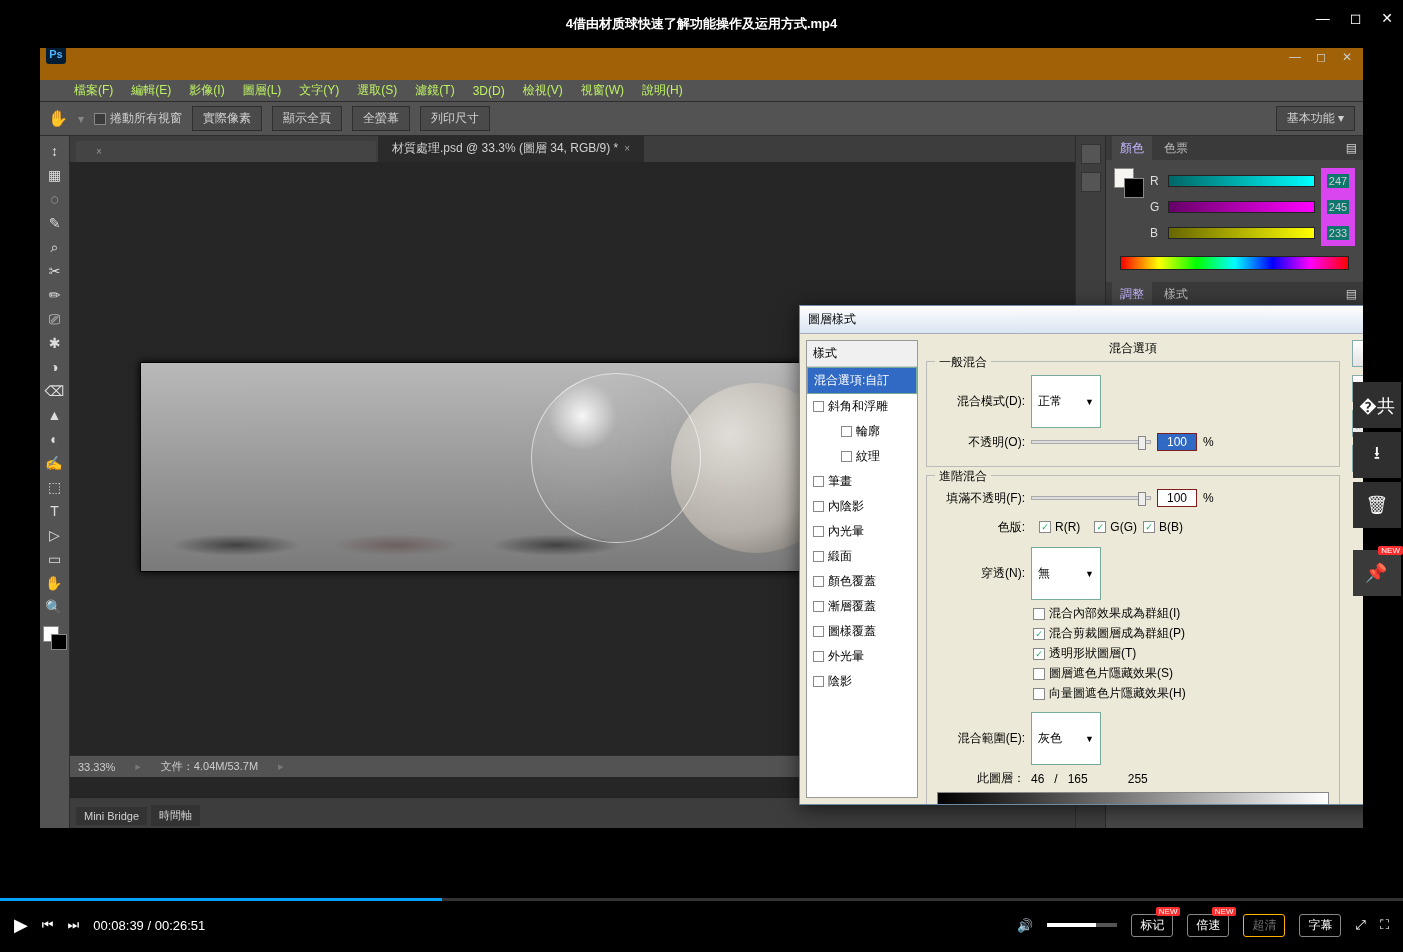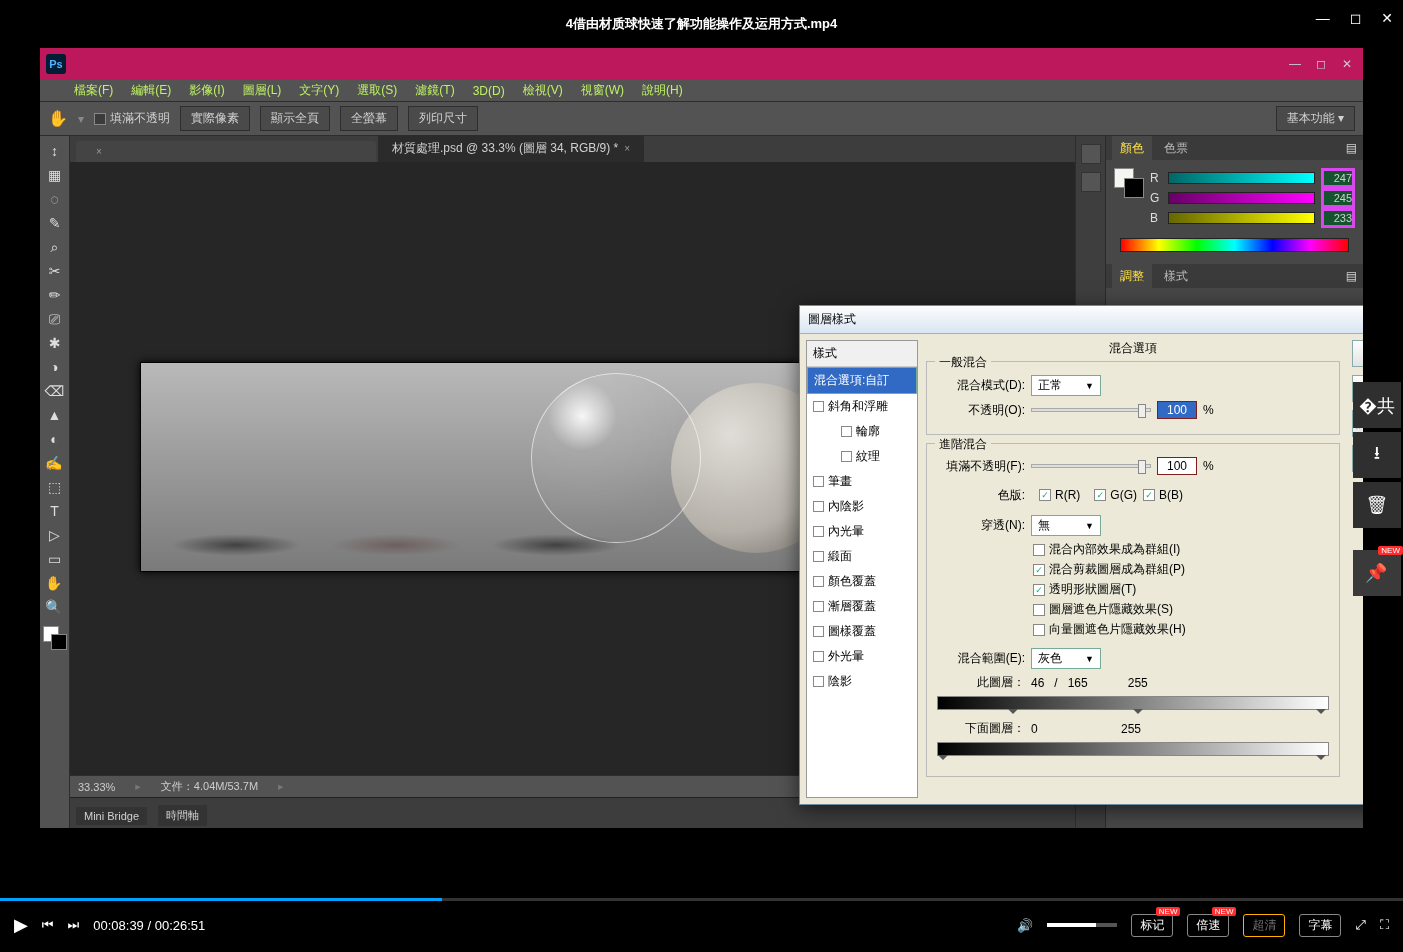--- a/index.html
+++ b/index.html
@@ -21,21 +21,21 @@
 .pillbtn.yellow { border-color:#ffb300; color:#737373; }
 .newbadge { position:absolute; top:-8px; right:-8px; background:#ff2d2d; color:#fff; font-size:8px; padding:0 3px; border-radius:2px; }
 
 .right-tools { position:absolute; right:0; top:382px; width:50px; display:flex; flex-direction:column; gap:4px; z-index:50; }
 .rt-btn { width:48px; height:46px; background:#2f2f2f; color:#fff; display:flex; align-items:center; justify-content:center; cursor:pointer; font-size:18px; position:relative; }
 .rt-btn.pin { background:#3a3a3a; }
 .rt-btn .newbadge { top:-4px; right:-2px; }
 
 
 .ps { width:100%; height:100%; background:#535353; position:relative; font-size:12px; color:#d0d0d0; }
-.ps-top { height:27px; background:#be185d; display:flex; align-items:center; justify-content:space-between; padding:16px 6px; }
+.ps-top { height:27px; background:#a16207; display:flex; align-items:flex-end; justify-content:space-between; padding:16px 6px; }
 .ps-logo { width:20px; height:20px; background:#001d33; color:#4fb4ff; font-weight:bold; font-size:11px; display:flex; align-items:center; justify-content:center; border-radius:3px; }
 .ps-wctl { display:flex; gap:6px; color:#ccc; font-size:12px;}
 .ps-wctl span{ width:20px; text-align:center; cursor:pointer;}
 .ps-menu { height:22px; background:#535353; padding-left:34px; display:flex; gap:18px; align-items:center; border-bottom:1px solid #2d2d2d; }
 .ps-menu span { cursor:pointer; color:#bef264; }
 .ps-options { height:34px; background:#535353; display:flex; align-items:center; padding:0 8px; gap:10px; border-bottom:1px solid #2d2d2d;}
 .ps-optbtn { background:#4a4a4a; border:1px solid #2e2e2e; padding:3px 10px; cursor:pointer; }
 .hand-icon { font-size:16px; }
 .ps-chk { display:flex; align-items:center; gap:4px; }
 .ps-chk .box { width:12px; height:12px; border:1px solid #888; background:#3b3b3b;}
@@ -55,39 +55,39 @@
 .ps-tab.inactive{ background:#444;}
 .ps-canvas-wrap { flex:1; background:#262626; position:relative; overflow:hidden;}
 .ps-canvas { position:absolute; left:70px; top:200px; width:660px; height:210px; background:linear-gradient(#b9b9b9,#a0a0a0 40%,#7a7a7a); border:1px solid #000; box-shadow:0 0 8px #000;}
 .sphere { position:absolute; border-radius:50%; }
 .sphere.glass{ width:170px;height:170px; left:390px; top:10px; border:1px solid rgba(255,255,255,.6); background:radial-gradient(circle at 30% 25%, rgba(255,255,255,.9) 0%, rgba(255,255,255,.1) 20%, rgba(180,180,180,.05) 60%, rgba(120,120,120,.2));}
 .sphere.stone{ width:170px;height:170px; left:530px; top:20px; background:radial-gradient(circle at 35% 30%, #e0ddd8, #b5b0a8 60%, #6a6560);}
 .shadow{ position:absolute; bottom:15px; width:130px; height:22px; background:radial-gradient(ellipse, rgba(0,0,0,.5), transparent 70%); }
 .shadow.s1{left:30px;} .shadow.s2{left:190px; background:radial-gradient(ellipse, rgba(90,60,60,.5), transparent 70%);} .shadow.s3{left:350px;}
 
 .ps-status { height:22px; background:#535353; border-top:1px solid #2d2d2d; display:flex; align-items:center; padding:0 8px; gap:20px; font-size:11px; color:#ccc;}
-.ps-bottombar{ height:36px; background:#3d3d3d; border-top:1px solid #222; display:flex; align-items:center; padding:0 6px; gap:11px; font-size:11px;}
+.ps-bottombar{ height:36px; background:#3d3d3d; border-top:1px solid #222; display:flex; align-items:center; padding:0 6px; gap:4px; font-size:11px;margin-top:20px;}
 .ps-bottombar .bt{ padding:3px 8px; background:#333; cursor:pointer;}
 
 .ps-right { width:288px; background:#474747; border-left:1px solid #2d2d2d; display:flex; }
 .ps-right .stripe{ width:30px; background:#3e3e3e; border-right:1px solid #2a2a2a;}
 .ps-right .stripe .sbox{ width:20px;height:20px; margin:8px auto; background:#555; border:1px solid #333;}
 .ps-right .panels{ flex:1; display:flex; flex-direction:column;}
 .panel-tabs{ height:24px; background:#3a3a3a; display:flex; align-items:center; padding-left:6px; gap:4px;}
 .panel-tabs .pt{ padding:4px 8px; cursor:pointer; color:#bbb;}
-.panel-tabs .pt.active{ background:#474747; color:#fde047;}
+.panel-tabs .pt.active{ background:#474747; color:#c4b5fd;}
 .panel-tabs .menu{ margin-left:auto; padding:0 6px; cursor:pointer;}
 .color-body{ padding:8px; display:flex; flex-direction:column; gap:6px;}
 .color-row{ display:flex; align-items:center; gap:6px;}
 .color-row .lab{ width:12px; color:#ddd;}
 .color-row .slider{ flex:1; height:12px; position:relative; border:1px solid #222;}
 .color-row .slider.r{ background:linear-gradient(to right,#006666,cyan);}
 .color-row .slider.g{ background:linear-gradient(to right,#660066,magenta);}
 .color-row .slider.b{ background:linear-gradient(to right,#666600,yellow);}
-.color-row .val{ width:34px; background:#14532d; border:3px solid #d946ef; text-align:right; padding:1px 0; font-size:11px;}
+.color-row .val{ width:34px; background:#0f766e; border:6px solid #d946ef; text-align:center; padding:1px 0; font-size:11px;}
 .color-swatch-pair{ position:relative; width:30px;height:30px; margin-right:6px;}
 .csw1{ position:absolute;width:20px;height:20px;background:#f7f5f1;border:1px solid #888;left:0;top:0;}
 .csw2{ position:absolute;width:20px;height:20px;background:#000;border:1px solid #888;right:0;bottom:0;}
 .spectrum{ height:14px; background:linear-gradient(to right,red,yellow,lime,cyan,blue,magenta,red); margin:4px 6px; border:1px solid #222;}
 
 
 .dlg{ position:absolute; left:759px; top:257px; width:610px; height:500px; background:#ece9d8; border:1px solid #6f8ca5; box-shadow:0 4px 20px rgba(0,0,0,.6); color:#000; font-size:12px;}
 .dlg-title{ height:28px; background:linear-gradient(#fdfdfd,#d9e5f3); border-bottom:1px solid #aab; display:flex; align-items:center; padding:0 8px; gap:6px;}
 .dlg-body{ display:flex; height:calc(100% - 28px);}
 .dlg-left{ width:112px; border:1px solid #999; margin:6px 0 6px 6px; background:#fff;}
@@ -95,21 +95,21 @@
 .dlg-left .row{ padding:4px 6px; display:flex; align-items:center; gap:4px; cursor:pointer;}
 .dlg-left .row.sel{ background:#316ac5; color:#fff;}
 .dlg-left .row.indent{ padding-left:34px;}
 .dlg-left .cb{ width:11px;height:11px;border:1px solid #888; background:#fff; flex-shrink:0;}
 
 .dlg-main{ flex:1; padding:6px 8px; overflow:hidden;}
 .fs{ border:1px solid #bbb; margin-bottom:8px; padding:8px 10px 10px; position:relative;}
 .fs .lg{ position:absolute; top:-8px; left:8px; background:#ece9d8; padding:0 4px;}
 .fr{ display:flex; align-items:center; gap:6px; margin:5px 0;}
 .fr .lab{ width:88px; text-align:right;}
-.sel{ border:1px solid #7a9; background:#fff; padding:1px 6px; min-width:70px; display:inline-flex; align-items:center; justify-content:space-between; gap:6px;}
+.sel{ border:1px solid #7a9; background:#fff; padding:17px 6px; min-width:70px; display:inline-flex; align-items:center; justify-content:space-between; gap:6px;}
 .sel .car{ font-size:9px;}
 .num{ width:40px; border:1px solid #7f1d1d; background:#fff; text-align:center; padding:1px 0;}
 .num.hl{ background:#316ac5;color:#fff;}
 .slid{ flex:1; height:4px; background:#ddd; border:1px solid #aaa; position:relative; max-width:120px;}
 .slid .th{ position:absolute; top:-5px; width:8px; height:14px; background:#eee; border:1px solid #888;}
 .chkrow{ display:flex; align-items:center; gap:4px; margin:3px 0 3px 96px;}
 .chkrow .cb{ width:12px;height:12px;border:1px solid #888;background:#fff; display:flex;align-items:center;justify-content:center;font-size:9px;color:#2a6;}
 .chkrow .cb.on::after{content:"✓";}
 .gradient-bar{ height:14px; background:linear-gradient(to right,#000,#fff); border:1px solid #888; position:relative; margin:4px 0 10px;}
 .gradient-bar .tri{ position:absolute; width:0;height:0; border:5px solid transparent; border-top-color:#555; bottom:-10px;}
@@ -149,21 +149,21 @@
         <span>3D(D)</span>
         <span>檢視(V)</span>
         <span>視窗(W)</span>
         <span>說明(H)</span>
       </div>
    <div class="ps-options">
      <span class="hand-icon">✋</span>
      <span style="color:#888">▾</span>
      <label class="ps-chk">
           <span class="box"></span>
-          <span>填滿不透明</span>
+          <span>捲動所有視窗</span>
         </label>
      <span class="ps-optbtn">實際像素</span>
      <span class="ps-optbtn">顯示全頁</span>
      <span class="ps-optbtn">全螢幕</span>
      <span class="ps-optbtn">列印尺寸</span>
      <span class="ps-optbtn ps-opt-right"><span>基本功能</span> ▾</span>
    </div>
 
    <div class="ps-body">
      <div class="ps-tools" id="ps-tools">

